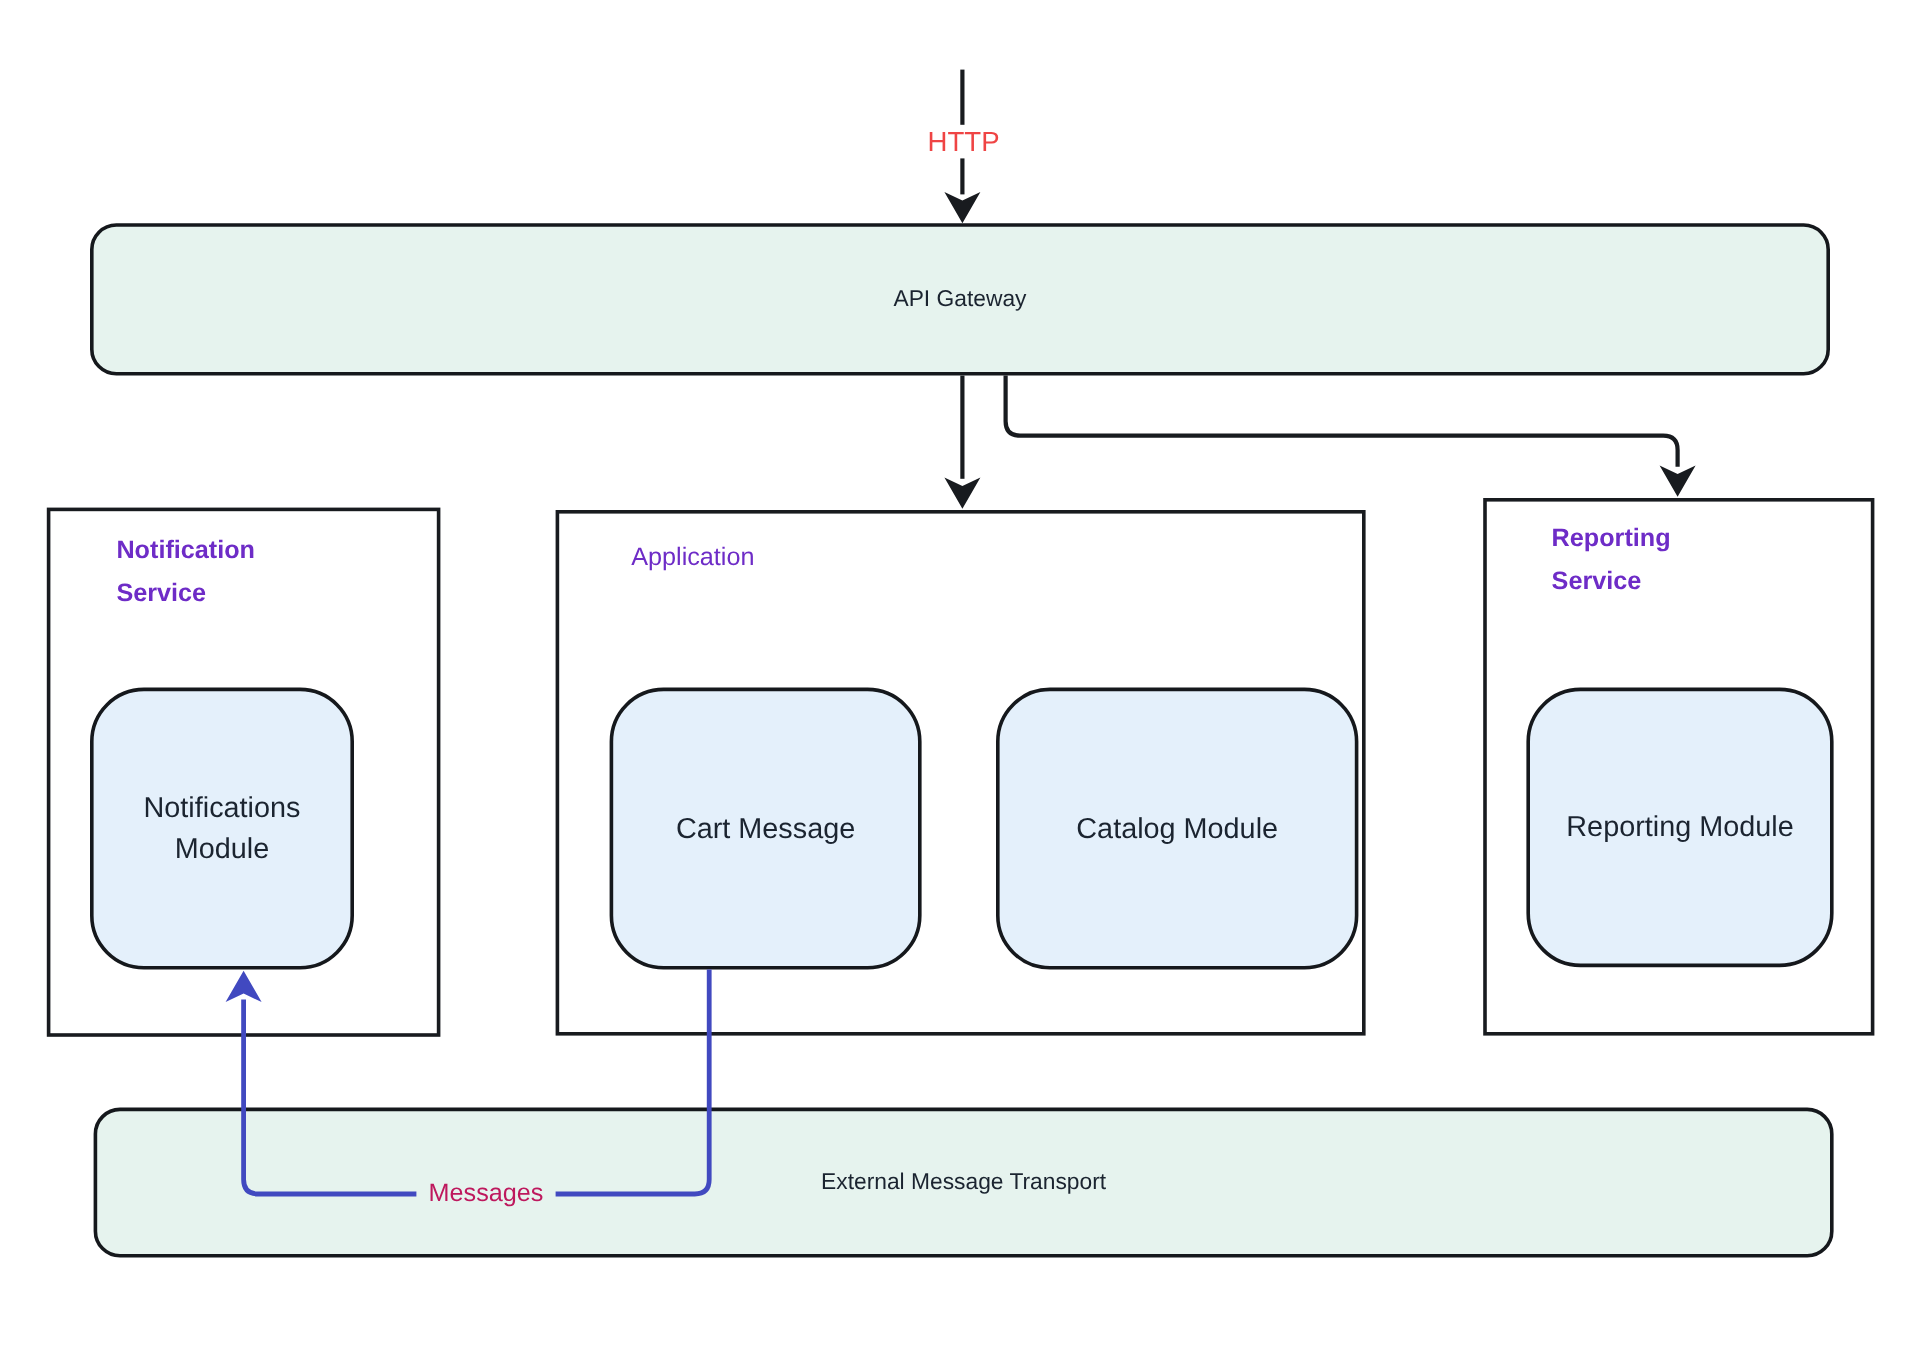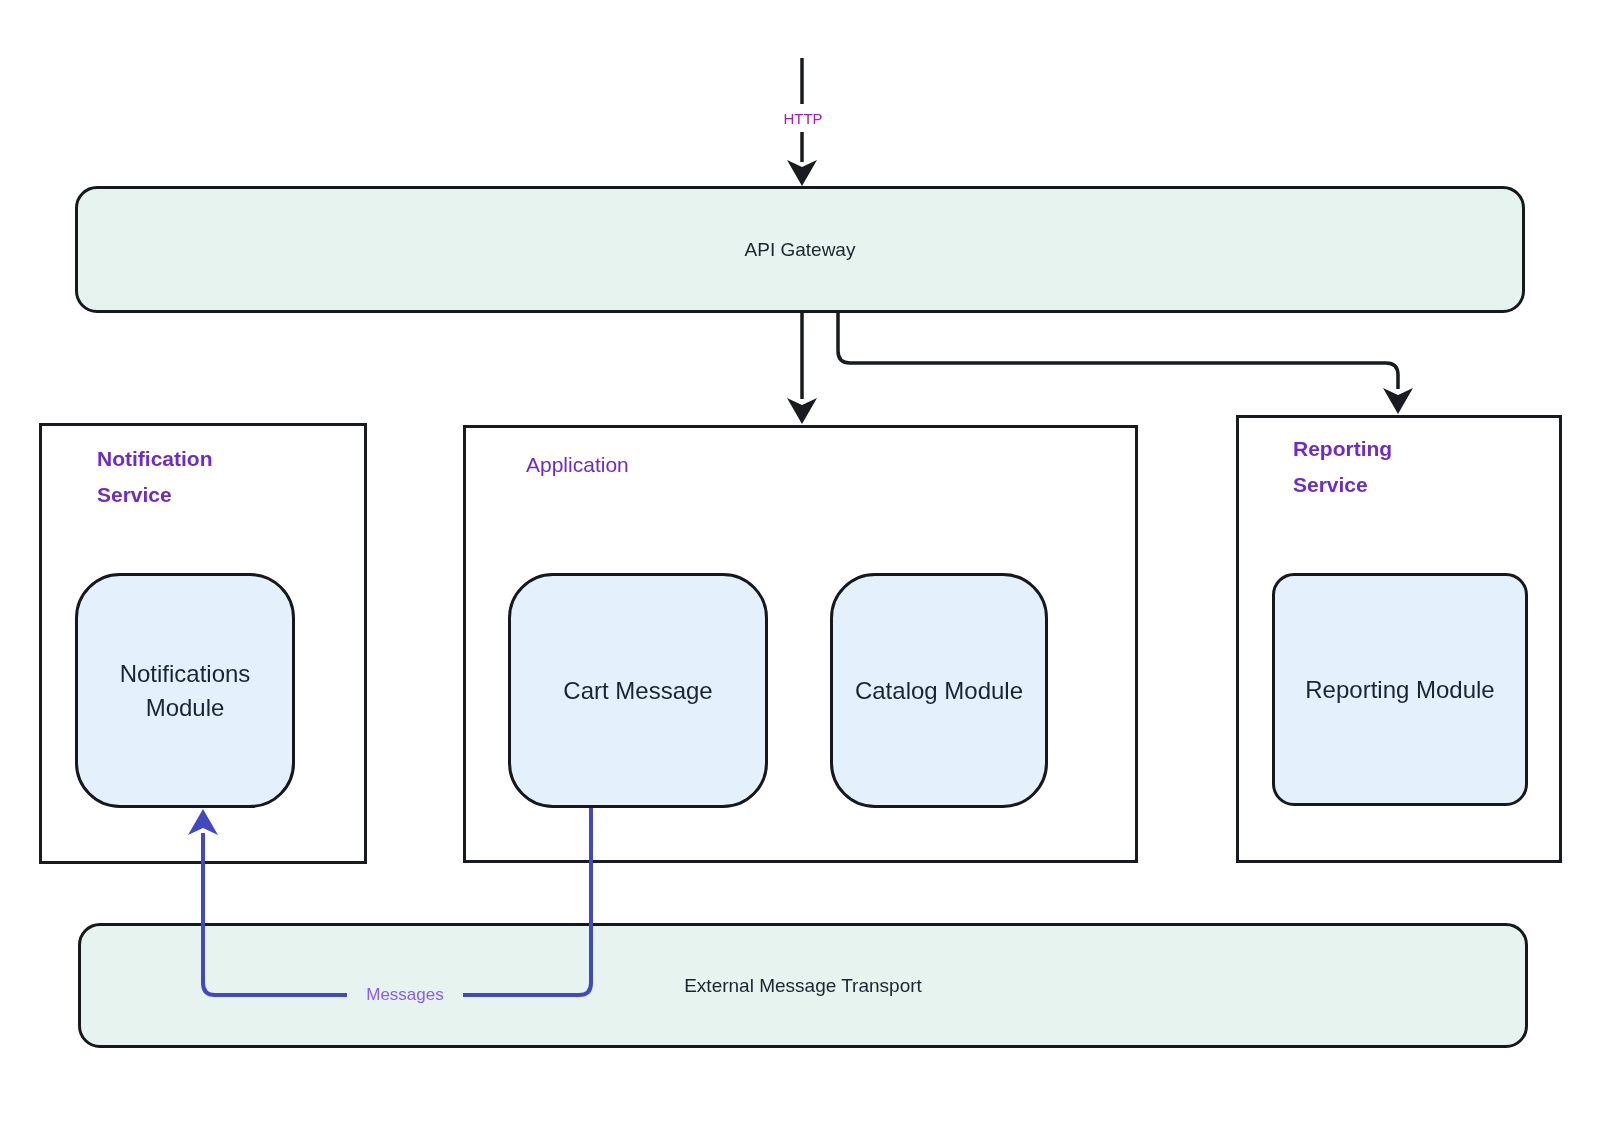--- a/index.html
+++ b/index.html
@@ -52,22 +52,22 @@
   .node.blue .node-label { max-width: 195px; }
   
   .edge-label {
     position: absolute;
     z-index: 6;
     display: flex;
     align-items: center;
     justify-content: center;
     text-align: center;
   }
-  .edge-label.http { color: #a21caf; font-size: 15px; }
-  .edge-label.messages { color: #8b5cf6; font-size: 17px; }
+  .edge-label.http { color: #ef4444; font-size: 23px; }
+  .edge-label.messages { color: #be185d; font-size: 21px; }
 </style>
 </head>
 <body>
 
 <div class="canvas">
 
   <svg class="edges-layer" viewBox="0 0 1600 1140" xmlns="http://www.w3.org/2000/svg">
 
     <path d="M802,58 V104" stroke="#181b1f" stroke-width="3.5" fill="none"></path>
     <path d="M802,132 V162" stroke="#181b1f" stroke-width="3.5" fill="none"></path>
@@ -99,27 +99,27 @@
   <div class="group-label bold" style="left:56px; top:441px; width:180px;">Notification Service</div>
   <div class="node blue" style="left:75px; top:573px; width:220px; height:235px;">
     <span class="node-label">Notifications Module</span>
   </div>
 
   <div class="group" style="left:463px; top:425px; width:675px; height:438px;"></div>
   <div class="group-label" style="left:485px; top:447px; width:300px;">Application</div>
   <div class="node blue" style="left:508px; top:573px; width:260px; height:235px;">
     <span class="node-label">Cart Message</span>
   </div>
-  <div class="node blue" style="left:830px; top:573px; width:218px; height:235px;">
+  <div class="node blue" style="left:830px; top:573px; width:302px; height:235px;">
     <span class="node-label">Catalog Module</span>
   </div>
 
   <div class="group" style="left:1236px; top:415px; width:326px; height:448px;"></div>
   <div class="group-label bold" style="left:1252px; top:431px; width:140px;">Reporting Service</div>
-  <div class="node blue" style="left:1272px; top:573px; width:256px; height:233px;border-radius:22px;">
+  <div class="node blue" style="left:1272px; top:573px; width:256px; height:233px;">
     <span class="node-label" style="max-width:230px;">Reporting Module</span>
   </div>
 
   <div class="node mint" style="left:78px; top:923px; width:1450px; height:125px; z-index:3;">
     <span class="node-label">External Message Transport</span>
   </div>
 
 </div>
 
 </body></html>

